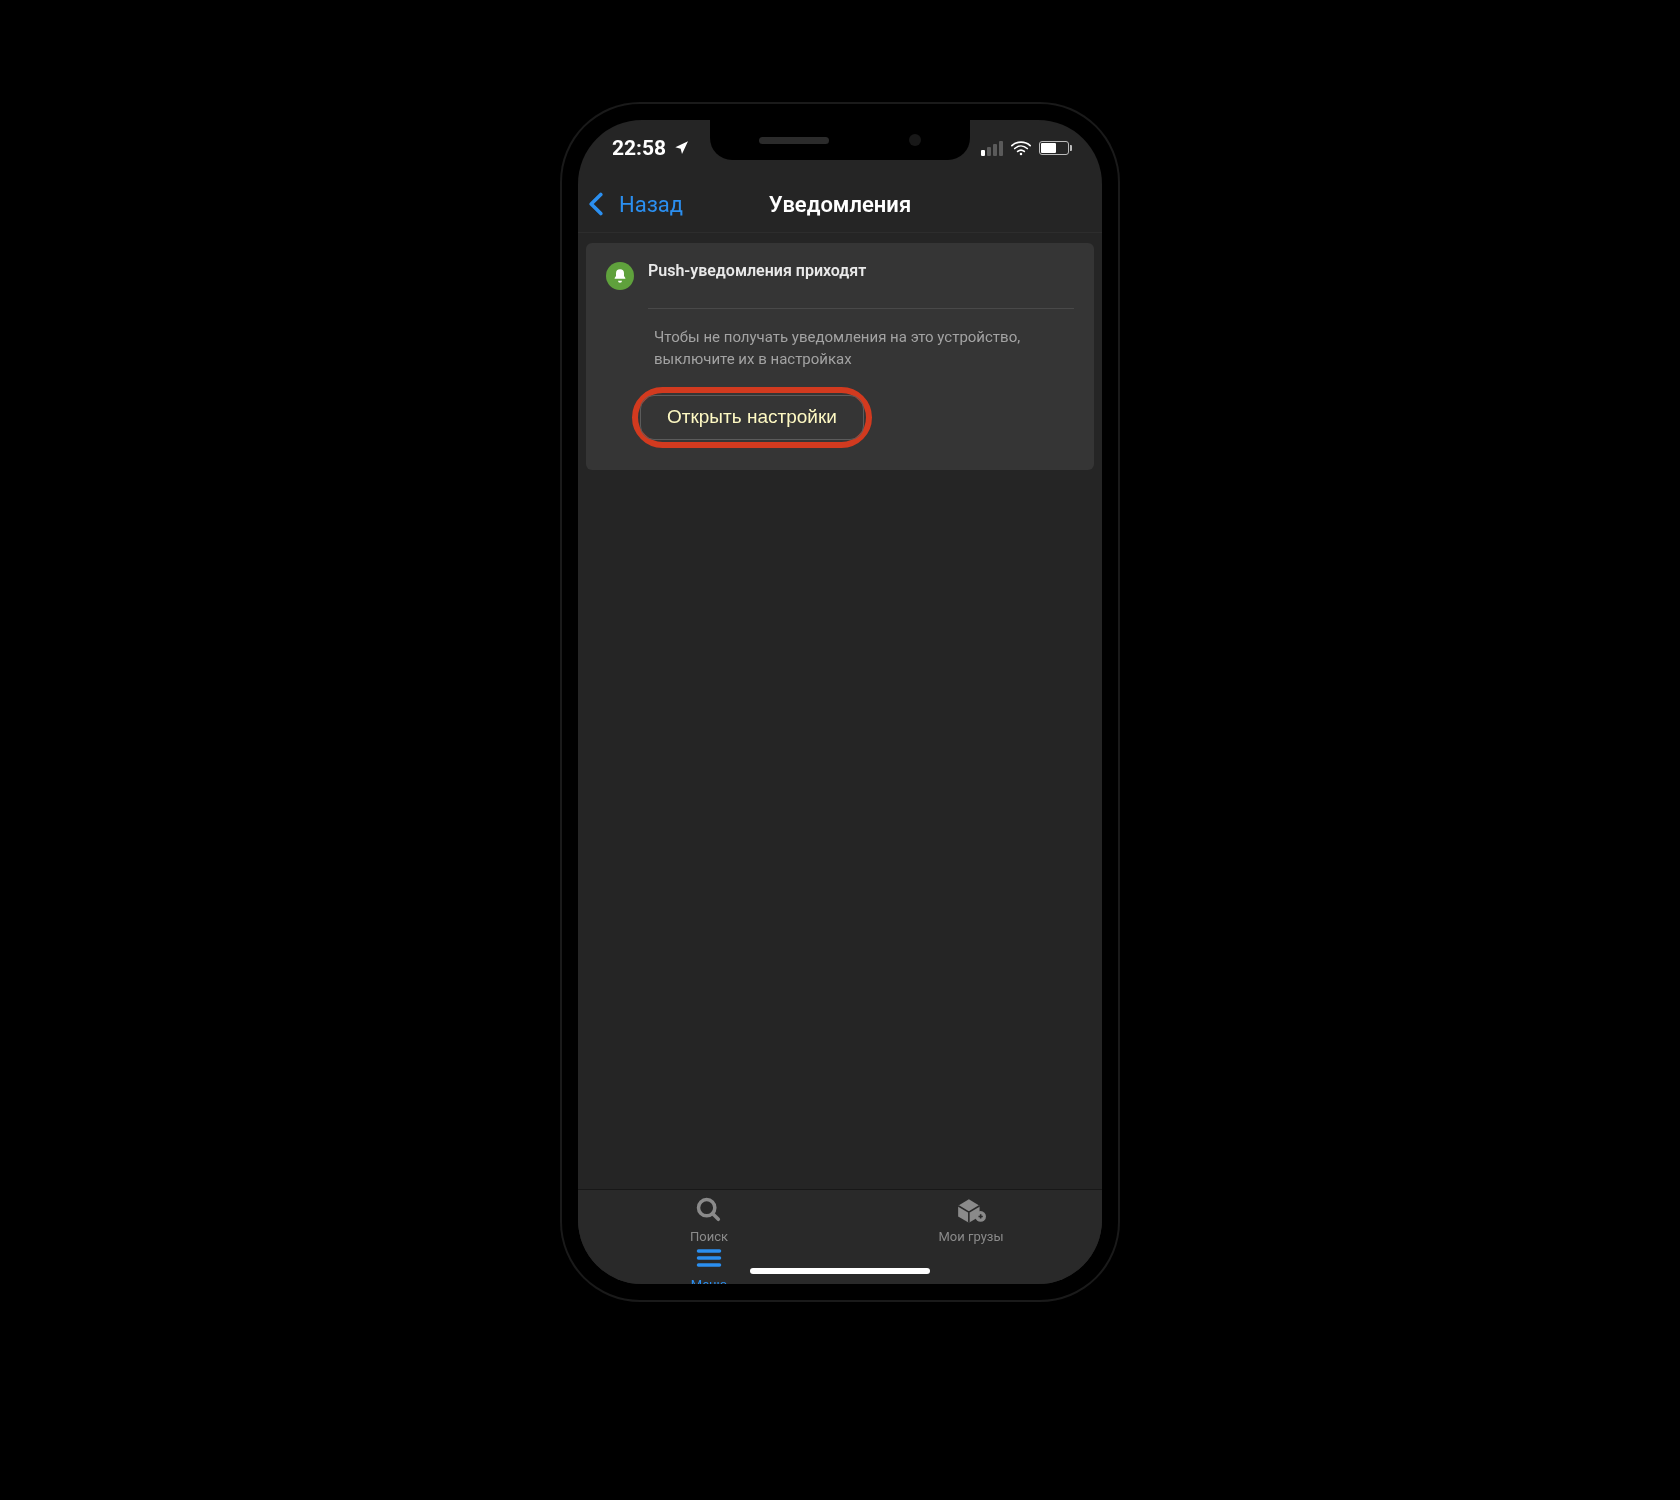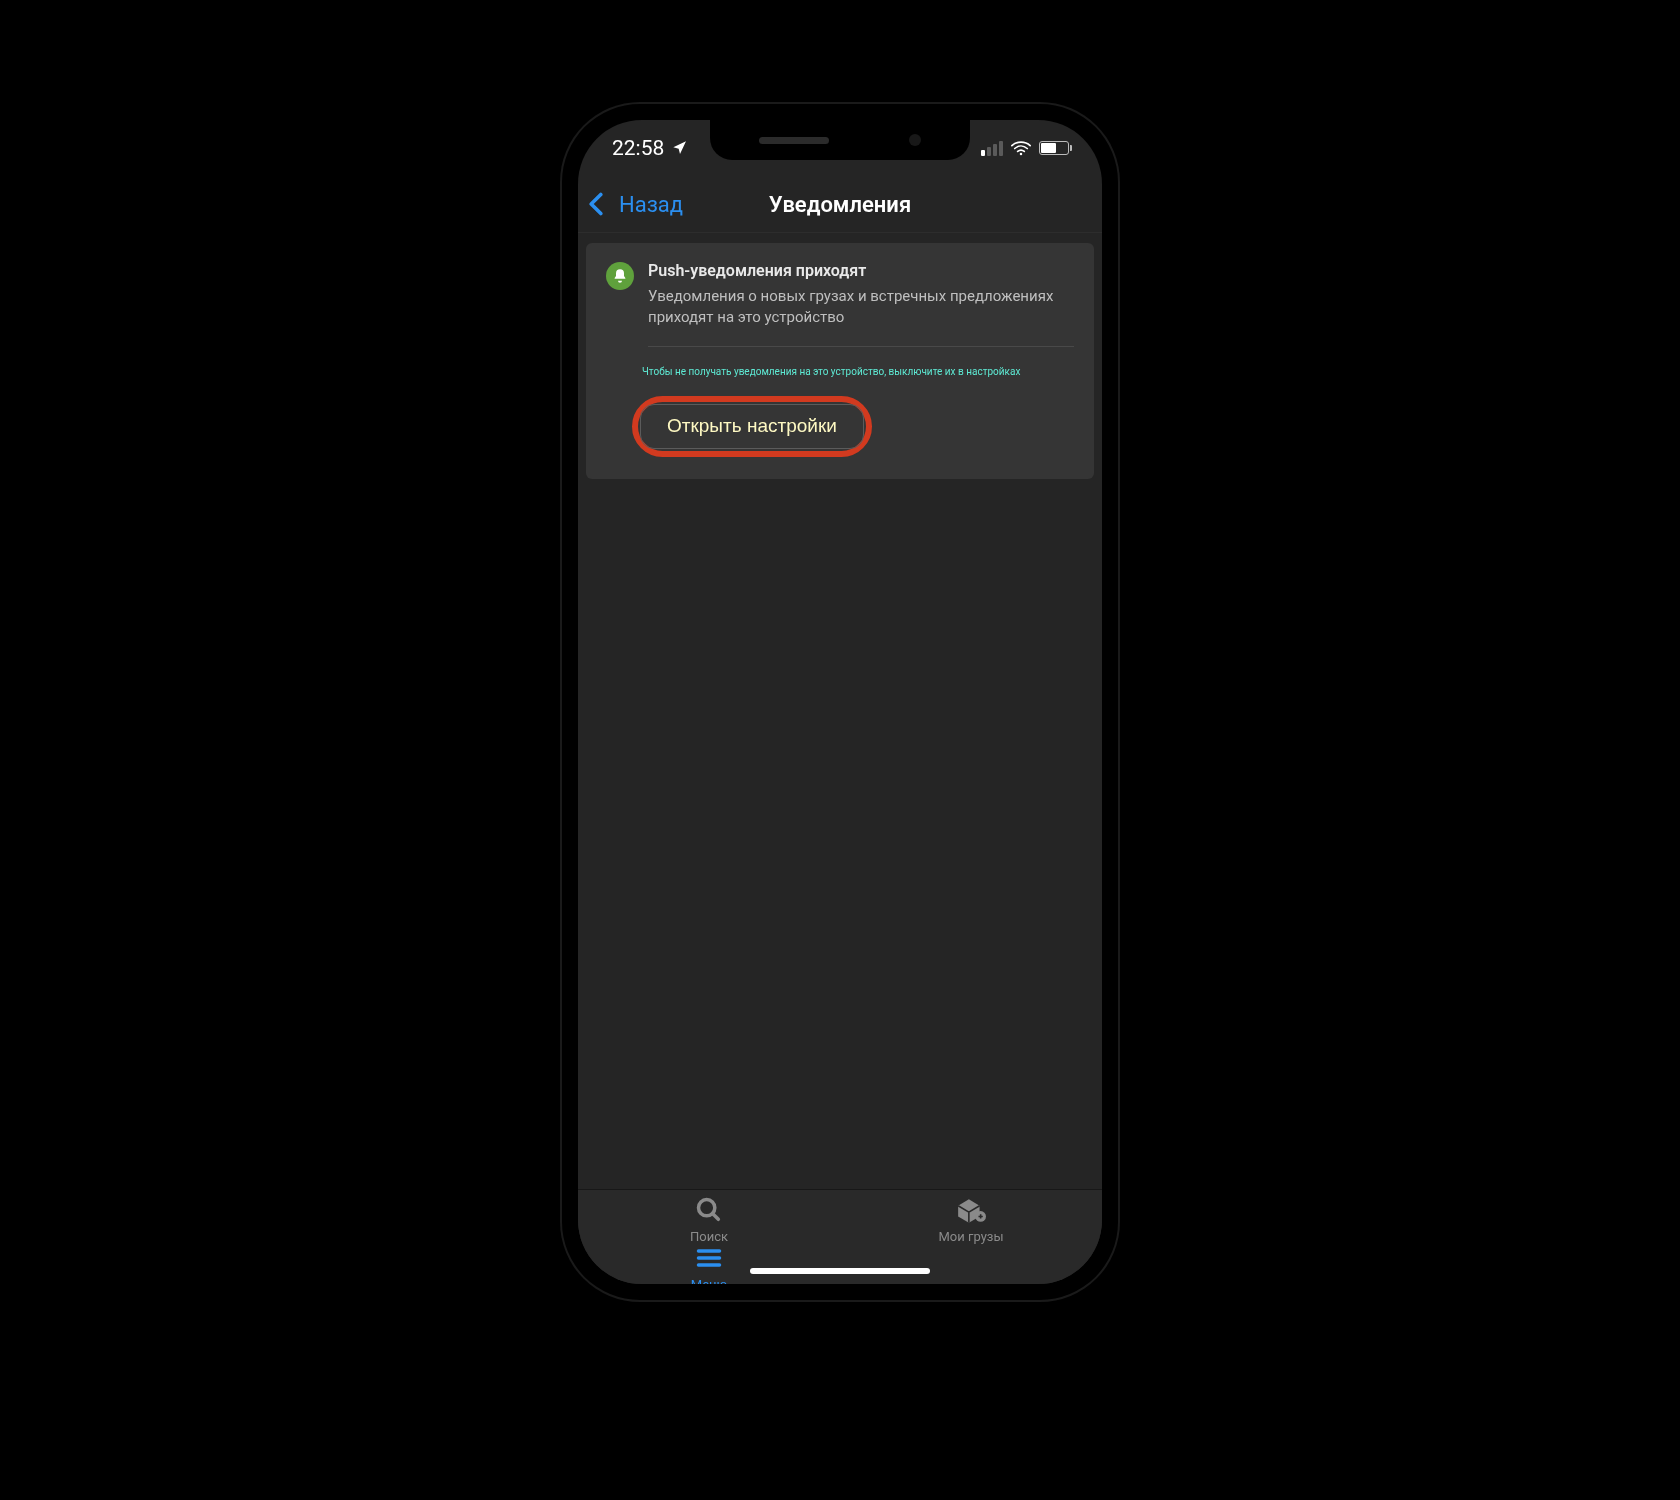--- a/index.html
+++ b/index.html
@@ -27,21 +27,21 @@
     width:260px;height:40px;
     background:#000;border-radius:0 0 22px 22px;
     display:flex;align-items:center;justify-content:center;gap:40px;
     z-index:5;
   }
   .speaker{width:70px;height:7px;border-radius:4px;background:#2b2b2b;}
   .camera{width:12px;height:12px;border-radius:50%;background:#181818;margin-left:40px;}
   
   .statusbar{
     height:56px;display:flex;align-items:center;justify-content:space-between;
-    padding:0 30px 0 34px;color:#fff;font-size:21px;font-weight:400;
+    padding:0 30px 0 34px;color:#fff;font-size:21px;font-weight:700;
   }
   .sb-left{display:flex;align-items:center;gap:8px;}
   .loc-arrow{display:inline-block;}
   .loc-arrow svg{display:block;}
   .sb-right{display:flex;align-items:center;gap:8px;}
   .signal{display:flex;align-items:flex-end;gap:2px;}
   .sig{width:4px;background:#5a5a5a;border-radius:1px;}
   .sig.on{background:#fff;}
   .s1{height:6px;}.s2{height:9px;}.s3{height:12px;}.s4{height:15px;}
   .wifi svg{display:block;}
@@ -70,21 +70,21 @@
   .card-top{display:flex;gap:14px;}
   .bell-wrap{
     width:28px;height:28px;border-radius:50%;background:#5fa13c;
     display:flex;align-items:center;justify-content:center;flex:0 0 auto;margin-top:1px;
   }
   .bell-wrap svg{display:block;}
   .card-top-text{flex:1;}
   .push-title{color:#e9e9e9;font-size:16px;font-weight:600;margin-bottom:6px;}
   .push-desc{color:#bfbfbf;font-size:15px;line-height:1.4;}
   .divider{height:1px;background:rgba(255,255,255,0.1);margin:18px 0 18px 42px;}
-  .hint{color:#5eead4;font-size:10px;line-height:1.45;margin-left:36px;margin-bottom:16px;}
+  .hint{color:#a3a3a3;font-size:15px;line-height:1.45;margin-left:48px;margin-bottom:16px;}
   .settings-btn-ring{
     display:inline-block;margin-left:26px;
     border:6px solid #d23a1f;border-radius:40px;padding:2px 2px;
   }
   .settings-btn{
     display:inline-flex;align-items:center;justify-content:center;
     height:45px;padding:0 26px;
     border:1px solid #5b5b5b;border-radius:14px;
     color:#fef9c3;font-size:19px;
     background:transparent;cursor:pointer;
@@ -164,21 +164,20 @@
       <div class="content">
         <div class="card">
           <div class="card-top">
             <div class="bell-wrap">
               <svg width="16" height="16" viewBox="0 0 24 24" fill="#fff">
                   <path d="M12 2a6 6 0 0 0-6 6v4l-2 3v1h16v-1l-2-3V8a6 6 0 0 0-6-6zm0 20a3 3 0 0 0 3-3H9a3 3 0 0 0 3 3z"></path>
                 </svg>
             </div>
             <div class="card-top-text">
               <div class="push-title">Push-уведомления приходят</div>
-              <div class="push-desc">Уведомления о новых грузах и встречных предложениях приходят на это устройство</div>
             </div>
           </div>
           <div class="divider"></div>
           <div class="hint">Чтобы не получать уведомления на это устройство, выключите их в настройках</div>
           <div class="settings-btn-ring">
             <button class="settings-btn">
               <span>Открыть настройки</span>
             </button>
           </div>
         </div>

